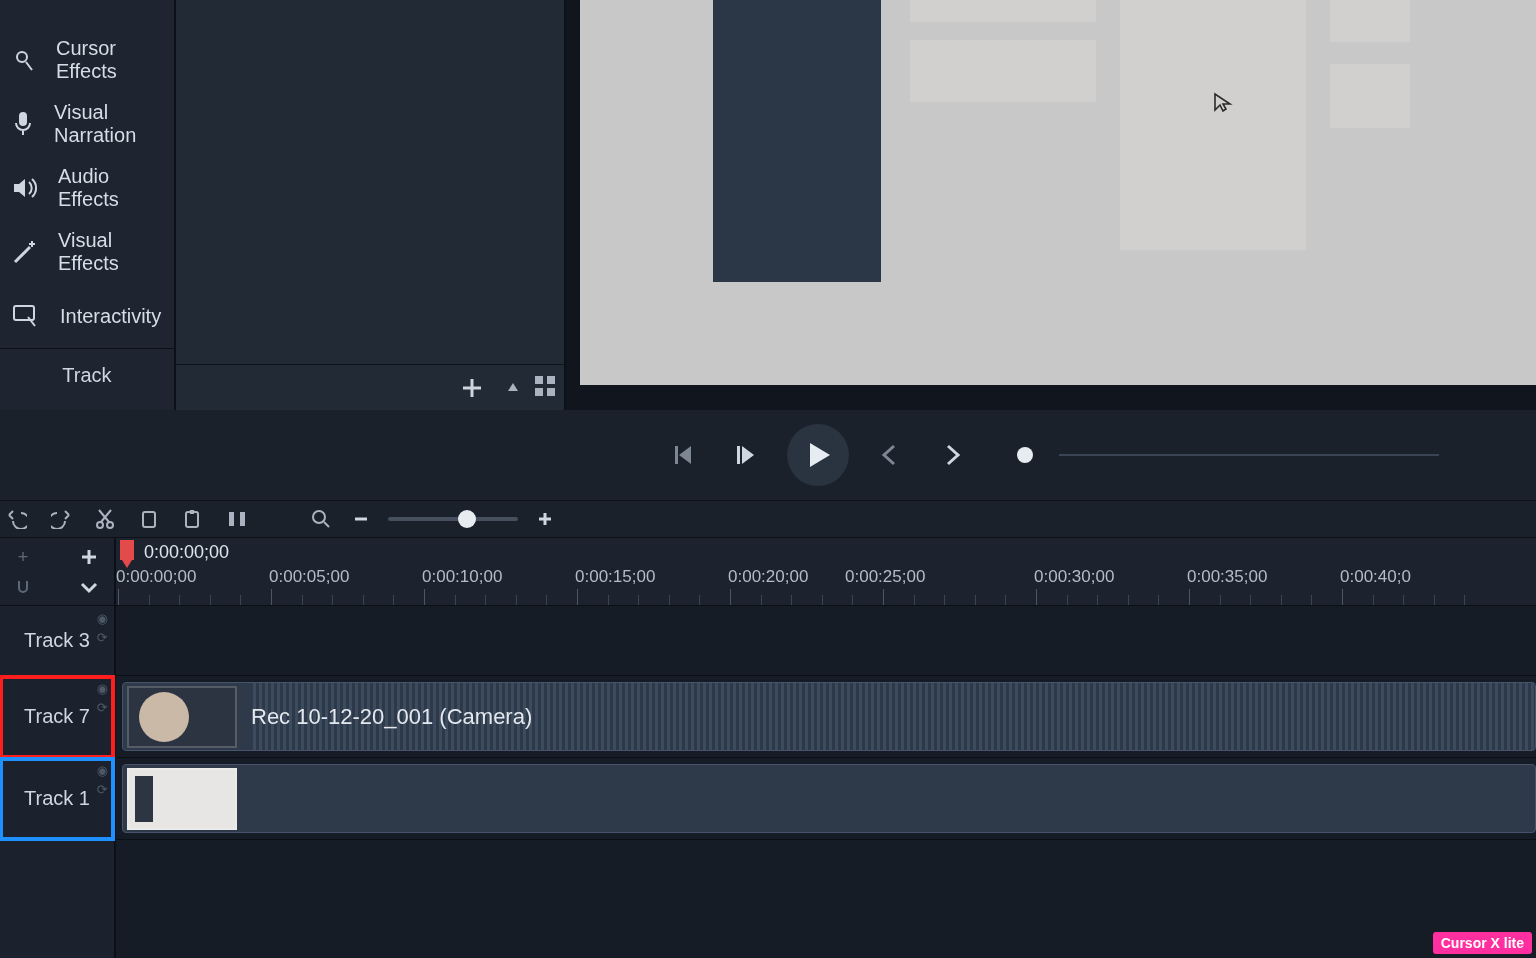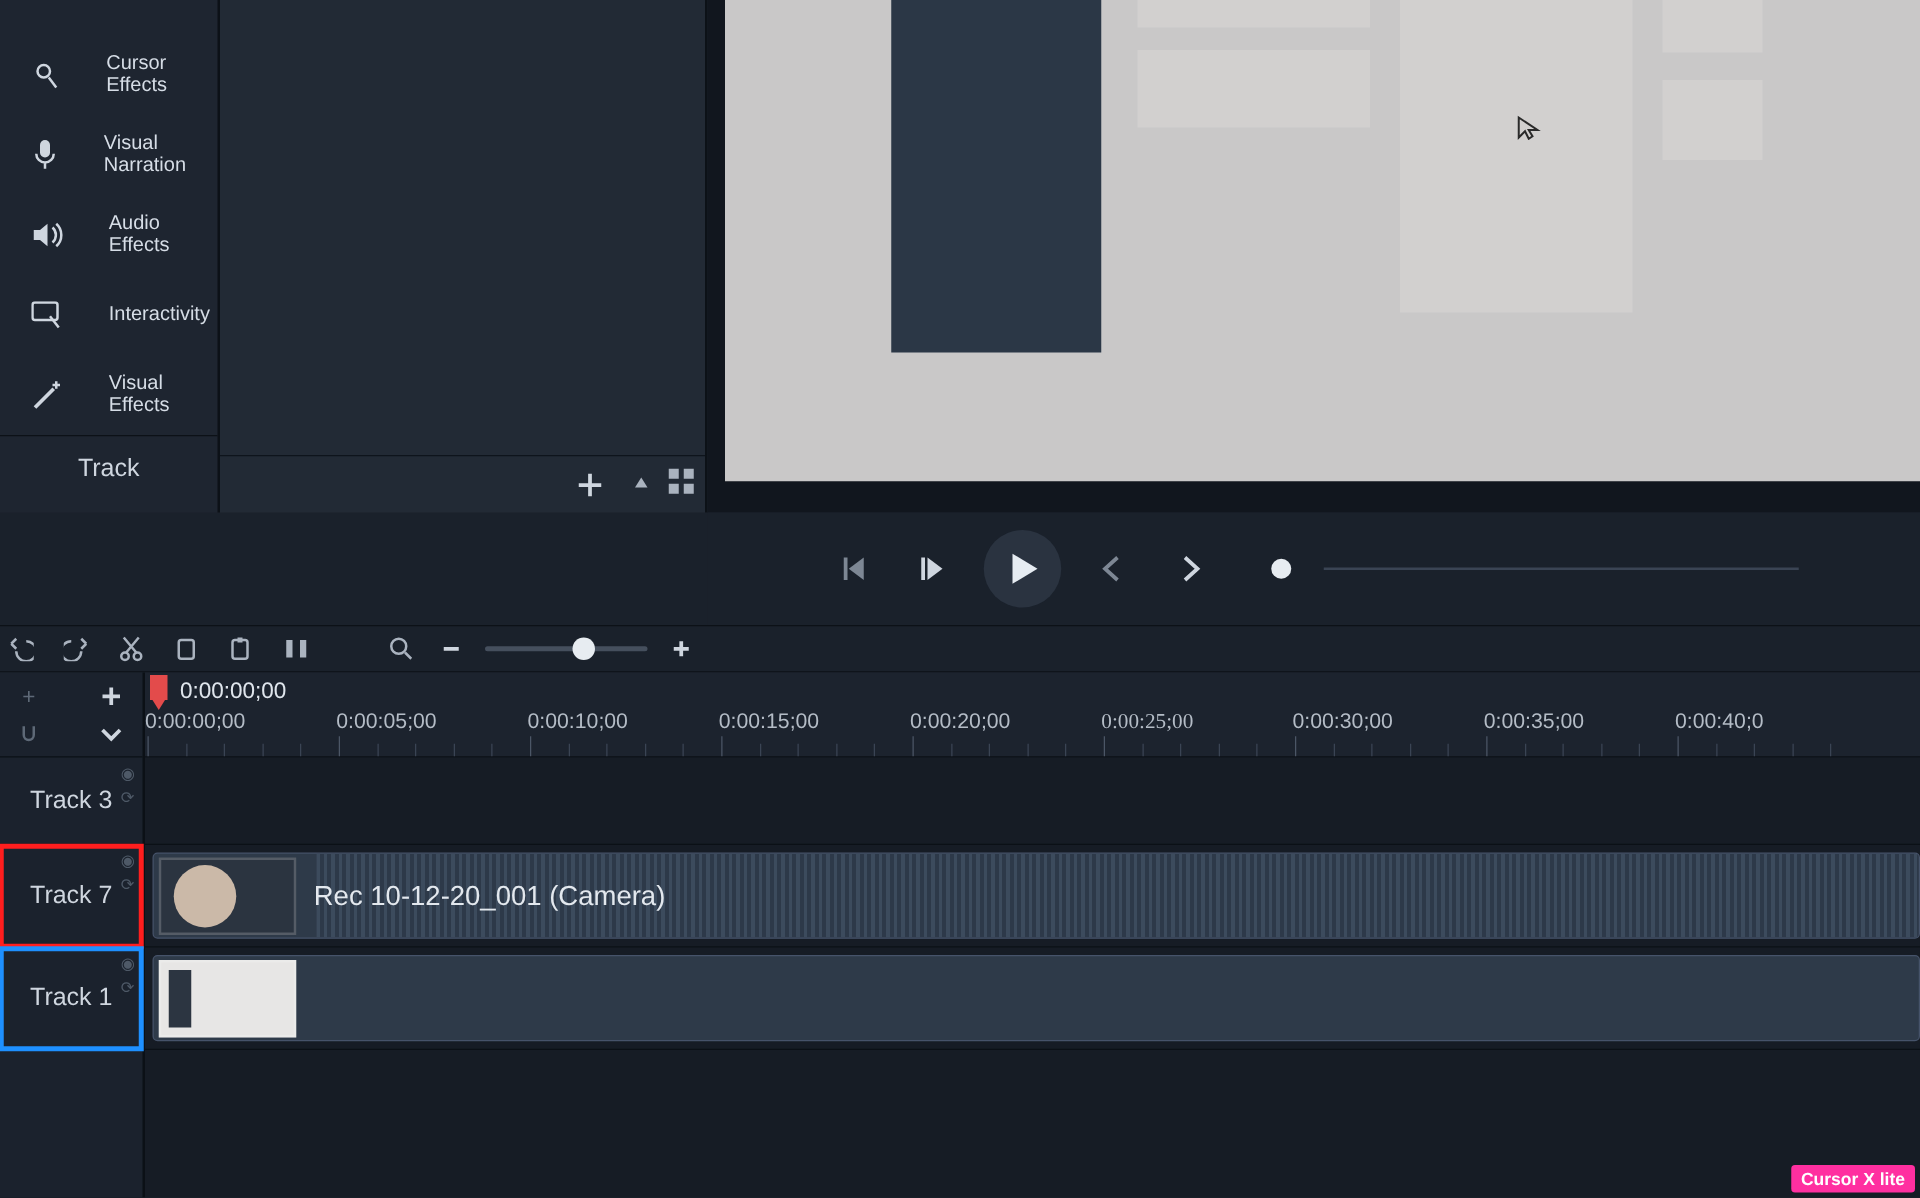--- a/index.html
+++ b/index.html
@@ -6,22 +6,22 @@
   html, body { width: 1536px; height: 958px; overflow: hidden; background:#1a212b; font-family: "Segoe UI", Arial, sans-serif; color:#cfd6df; }
   .root { position:relative; width:1536px; height:958px; }
 
   
   .sidebar {
     position:absolute; left:0; top:0; width:176px; height:410px;
     background:#1e2530; border-right:2px solid #0c1117;
   }
   .side-items { padding-top:0; }
   .side-item {
-    display:flex; align-items:center; gap:36px;
-    padding:0 25px; height:64px; font-size:16px; color:#d6dde6; cursor:pointer;
+    display:flex; align-items:center; gap:20px;
+    padding:0 12px; height:64px; font-size:20px; color:#d6dde6; cursor:pointer;
   }
   .side-item-partial { height:28px; align-items:flex-start; opacity:.9; }
   .side-icon { width:28px; height:28px; display:flex; align-items:center; justify-content:center; }
   .side-more { text-align:center; height:52px; line-height:52px; font-size:20px; color:#cfd6df; border-top:1px solid #0c1117; cursor:pointer;}
 
   
   .mid-panel {
     position:absolute; left:176px; top:0; width:390px; height:410px;
     background:#222a35; border-right:2px solid #0c1117;
   }
@@ -191,36 +191,36 @@
           <svg width="26" height="22">
               <path d="M2 7h5l6-5v18l-6-5H2z" fill="#cfd6df"></path>
               <path d="M17 5a8 8 0 0 1 0 12M20 2a12 12 0 0 1 0 18" stroke="#cfd6df" stroke-width="2" fill="none"></path>
             </svg>
         </span>
         <span>Audio Effects</span>
       </div>
 
       <div class="side-item">
         <span class="side-icon">
+          <svg width="26" height="26">
+              <path d="M3 23 L18 8" stroke="#cfd6df" stroke-width="3"></path>
+              <path d="M20 2v6M17 5h6" stroke="#cfd6df" stroke-width="2"></path>
+            </svg>
+        </span>
+        <span>Visual Effects</span>
+      </div>
+
+      <div class="side-item">
+        <span class="side-icon">
           <svg width="26" height="22">
               <rect x="1" y="1" width="20" height="14" rx="2" fill="none" stroke="#cfd6df" stroke-width="2"></rect>
               <path d="M15 12l7 9" stroke="#cfd6df" stroke-width="2"></path>
             </svg>
         </span>
         <span>Interactivity</span>
-      </div>
-
-      <div class="side-item">
-        <span class="side-icon">
-          <svg width="26" height="26">
-              <path d="M3 23 L18 8" stroke="#cfd6df" stroke-width="3"></path>
-              <path d="M20 2v6M17 5h6" stroke="#cfd6df" stroke-width="2"></path>
-            </svg>
-        </span>
-        <span>Visual Effects</span>
       </div>
     </div>
     <div class="side-more">
       <span>Track</span>
     </div>
   </div>
 
   <div class="mid-panel">
     <div class="mid-bottom-bar">
       <div class="mid-plus-btn">
@@ -429,21 +429,21 @@
             <div class="tick" style="left: 522.2px;"></div>
             <div class="tick" style="left: 552.8px;"></div>
             <div class="tick" style="left: 583.4px;"></div>
             <div class="tick major" style="left: 614px;"></div>
             <div class="tick-label" style="left: 614px;">0:00:20;00</div>
             <div class="tick" style="left: 644.6px;"></div>
             <div class="tick" style="left: 675.2px;"></div>
             <div class="tick" style="left: 705.8px;"></div>
             <div class="tick" style="left: 736.4px;"></div>
             <div class="tick major" style="left: 767px;"></div>
-            <div class="tick-label" style="left: 767px; font-family: Liberation Serif, serif;">0:00:25;00</div>
+            <div class="tick-label" style="left: 731px;">0:00:25;00</div>
             <div class="tick" style="left: 797.6px;"></div>
             <div class="tick" style="left: 828.2px;"></div>
             <div class="tick" style="left: 858.8px;"></div>
             <div class="tick" style="left: 889.4px;"></div>
             <div class="tick major" style="left: 920px;"></div>
             <div class="tick-label" style="left: 920px;">0:00:30;00</div>
             <div class="tick" style="left: 950.6px;"></div>
             <div class="tick" style="left: 981.2px;"></div>
             <div class="tick" style="left: 1011.8px;"></div>
             <div class="tick" style="left: 1042.4px;"></div>

